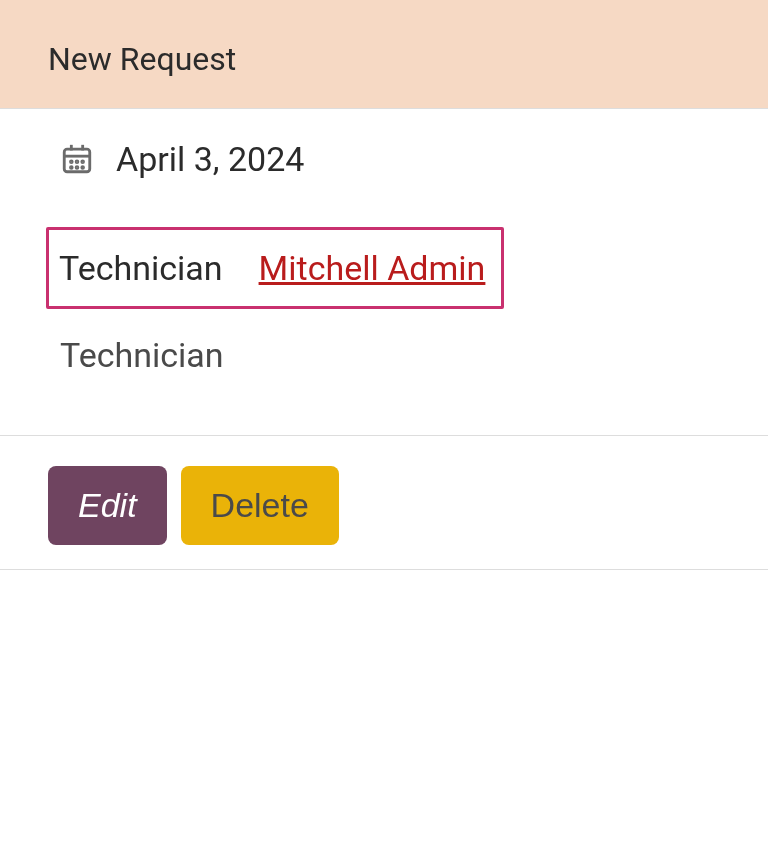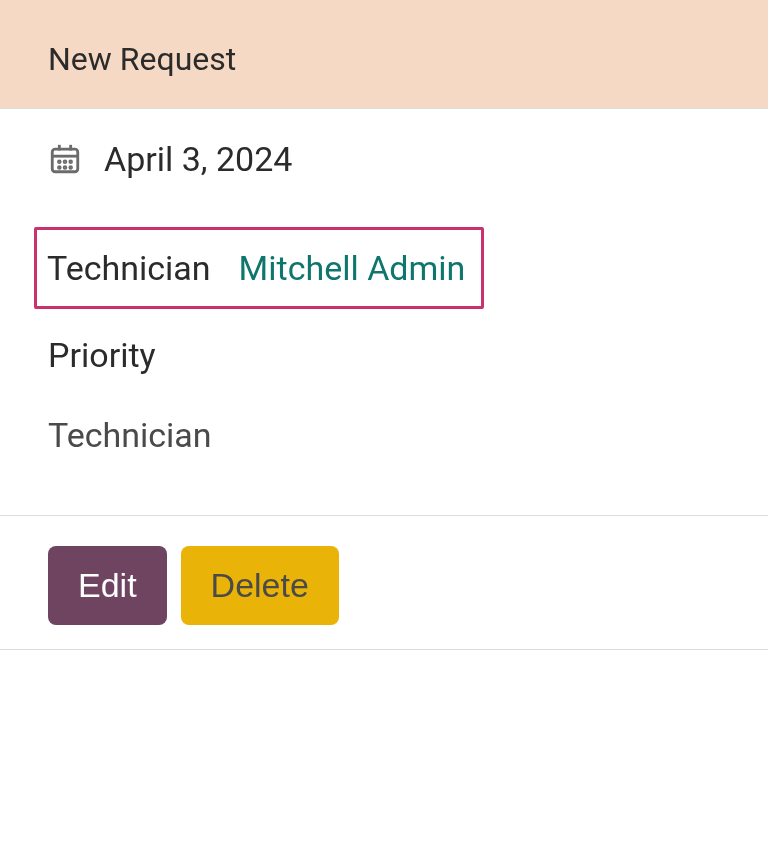--- a/index.html
+++ b/index.html
@@ -19,57 +19,59 @@
       padding: 40px 48px 30px 48px;
       border-bottom: 1px solid #ddd;
     }
     .header h1 {
       font-size: 32px;
       font-weight: 400;
       color: #2b2b2b;
     }
     .content {
       padding: 30px 60px 10px 48px;
+      margin-left: 12px;
     }
     .date-row {
       display: flex;
       align-items: center;
       gap: 22px;
       margin-bottom: 48px;
       font-size: 34px;
       font-weight: 400;
     }
     .calendar-icon {
       color: #6b6b6b;
       display: inline-flex;
     }
     .field-row {
       display: flex;
       align-items: center;
-      gap: 28px;
+      gap: 36px;
       font-size: 34px;
       font-weight: 400;
       margin-bottom: 40px;
     }
     .highlighted {
       border: 3px solid #c9316f;
       border-radius: 2px;
       padding: 18px 16px 18px 10px;
       margin-left: -14px;
       margin-bottom: 26px;
       width: fit-content;
     }
     .field-label {
       color: #2b2b2b;
     }
     .field-value {
       color: #4a4a4a;
     }
     .field-value.link {
-      color: #0f766e;
+      color: #b91c1c;
+      text-decoration: underline;
     }
     .divider {
       border-top: 1px solid #ddd;
       margin: 10px 0 30px 0;
     }
     .actions {
       display: flex;
       gap: 14px;
       padding: 0 48px 24px 48px;
     }
@@ -77,20 +79,21 @@
       font-size: 34px;
       font-weight: 500;
       padding: 20px 30px;
       border-radius: 8px;
       border: none;
       cursor: pointer;
     }
     .btn-primary {
       background: #6f4460;
       color: #ffffff;
+      font-style: italic;
     }
     .btn-secondary {
       background: #eab308;
       color: #4a4a4a;
     }
     .bottom-border {
       border-top: 1px solid #ddd;
     }
   </style>
 </head>
@@ -117,24 +120,20 @@
       </svg>
     </span>
     <span>April 3, 2024</span>
   </div>
 
   <div class="field-row highlighted">
     <span class="field-label">Technician</span>
     <span class="field-value link">Mitchell Admin</span>
   </div>
 
-  <div class="field-row">
-    <span class="field-label">Priority</span>
-    <span class="field-value"></span>
-  </div>
 
   <div class="field-row">
     <span class="field-value">Technician</span>
   </div>
 </div>
 
 <div class="divider"></div>
 
 <div class="actions">
   <button class="btn btn-primary">Edit</button>

